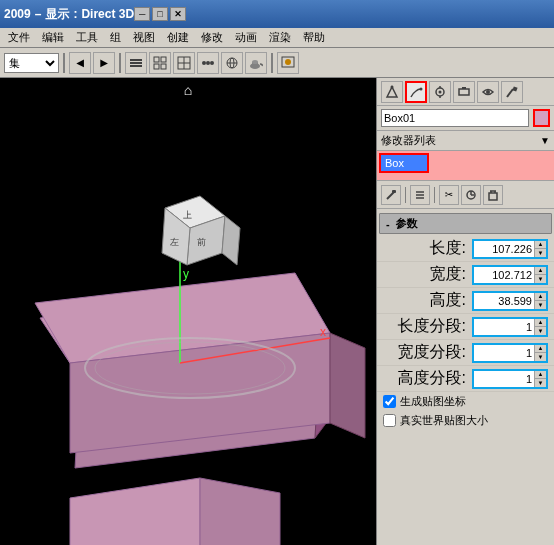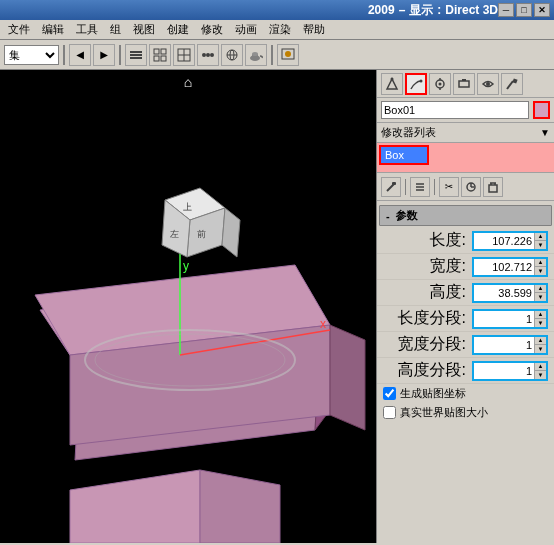--- a/index.html
+++ b/index.html
@@ -7,25 +7,25 @@
       width: 554px;
       height: 545px;
       overflow: hidden;
       font-family: 'SimSun', '宋体', sans-serif;
       font-size: 12px;
       background: #d4d0c8;
     }
 
     
     .title-bar {
-      height: 20px;
+      height: 28px;
       background: linear-gradient(to bottom, #4a7dbf, #2a5a9f);
       display: flex;
       align-items: center;
-      justify-content: flex-end;
+      justify-content: flex-start;
       padding: 0 4px;
       color: white;
       font-size: 12px;
       font-weight: bold;
     }
     .title-bar-text {
       display: flex;
       align-items: center;
       gap: 4px;
     }

